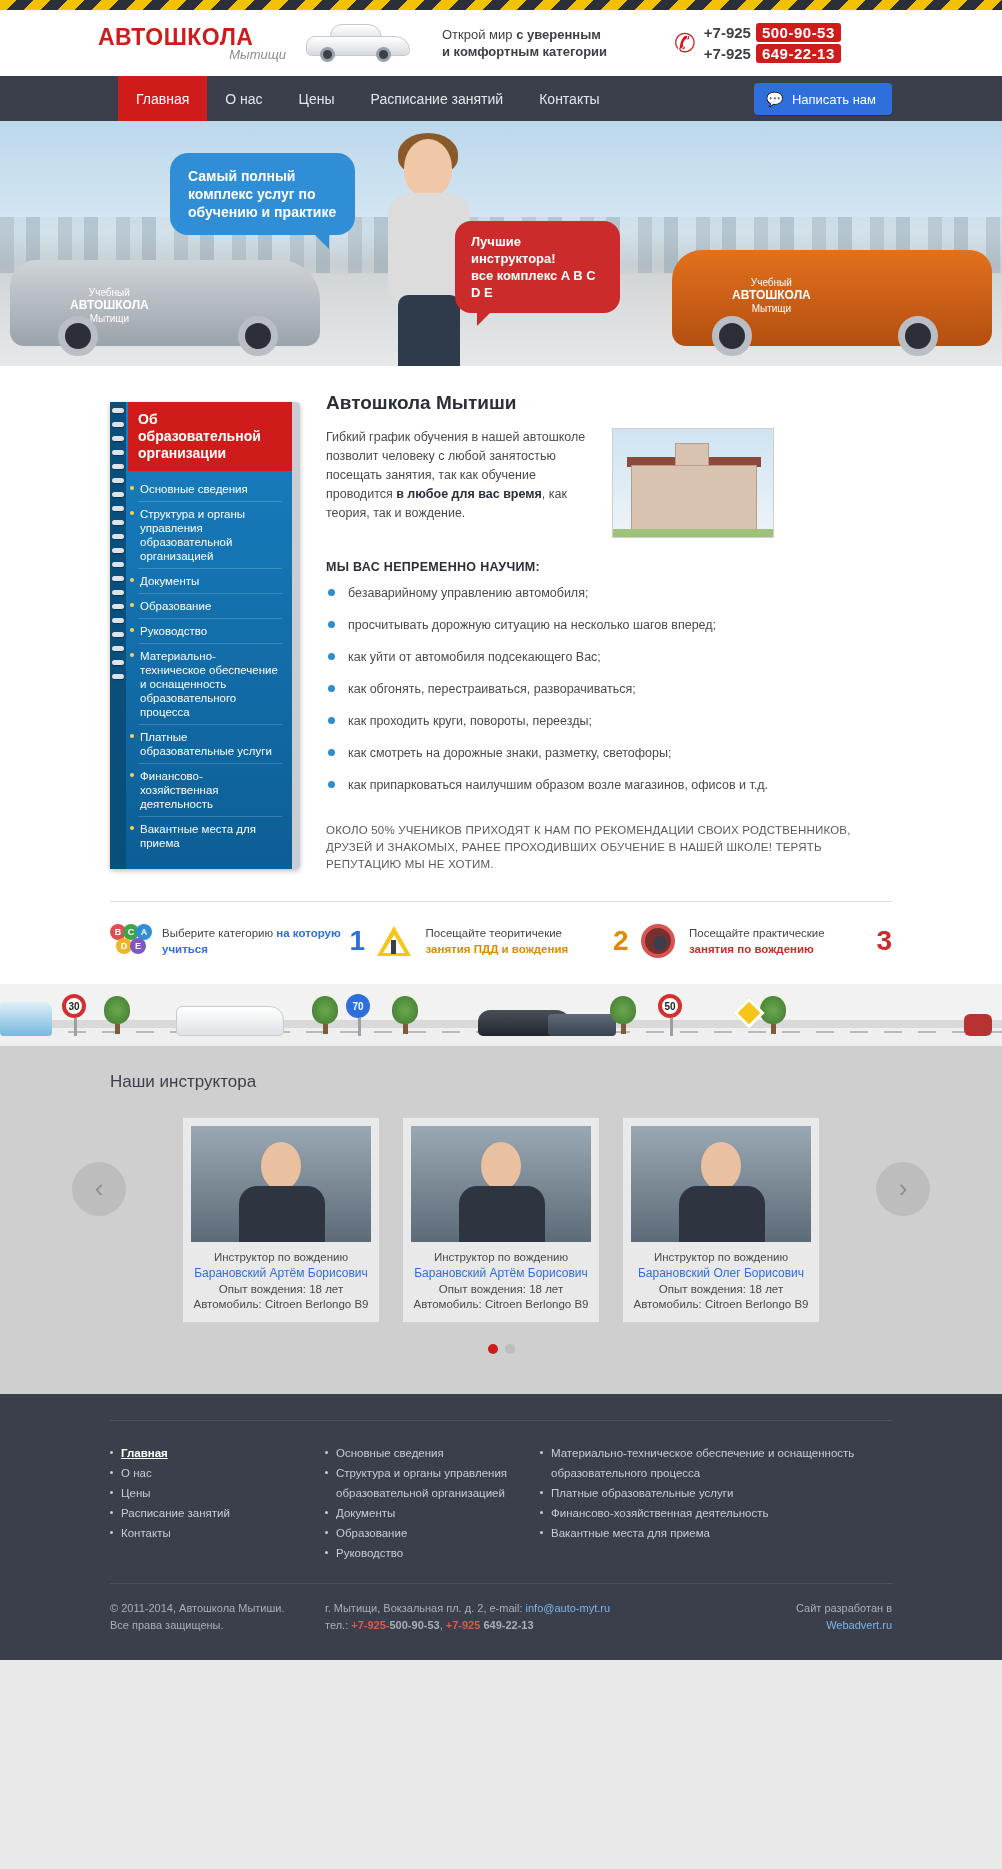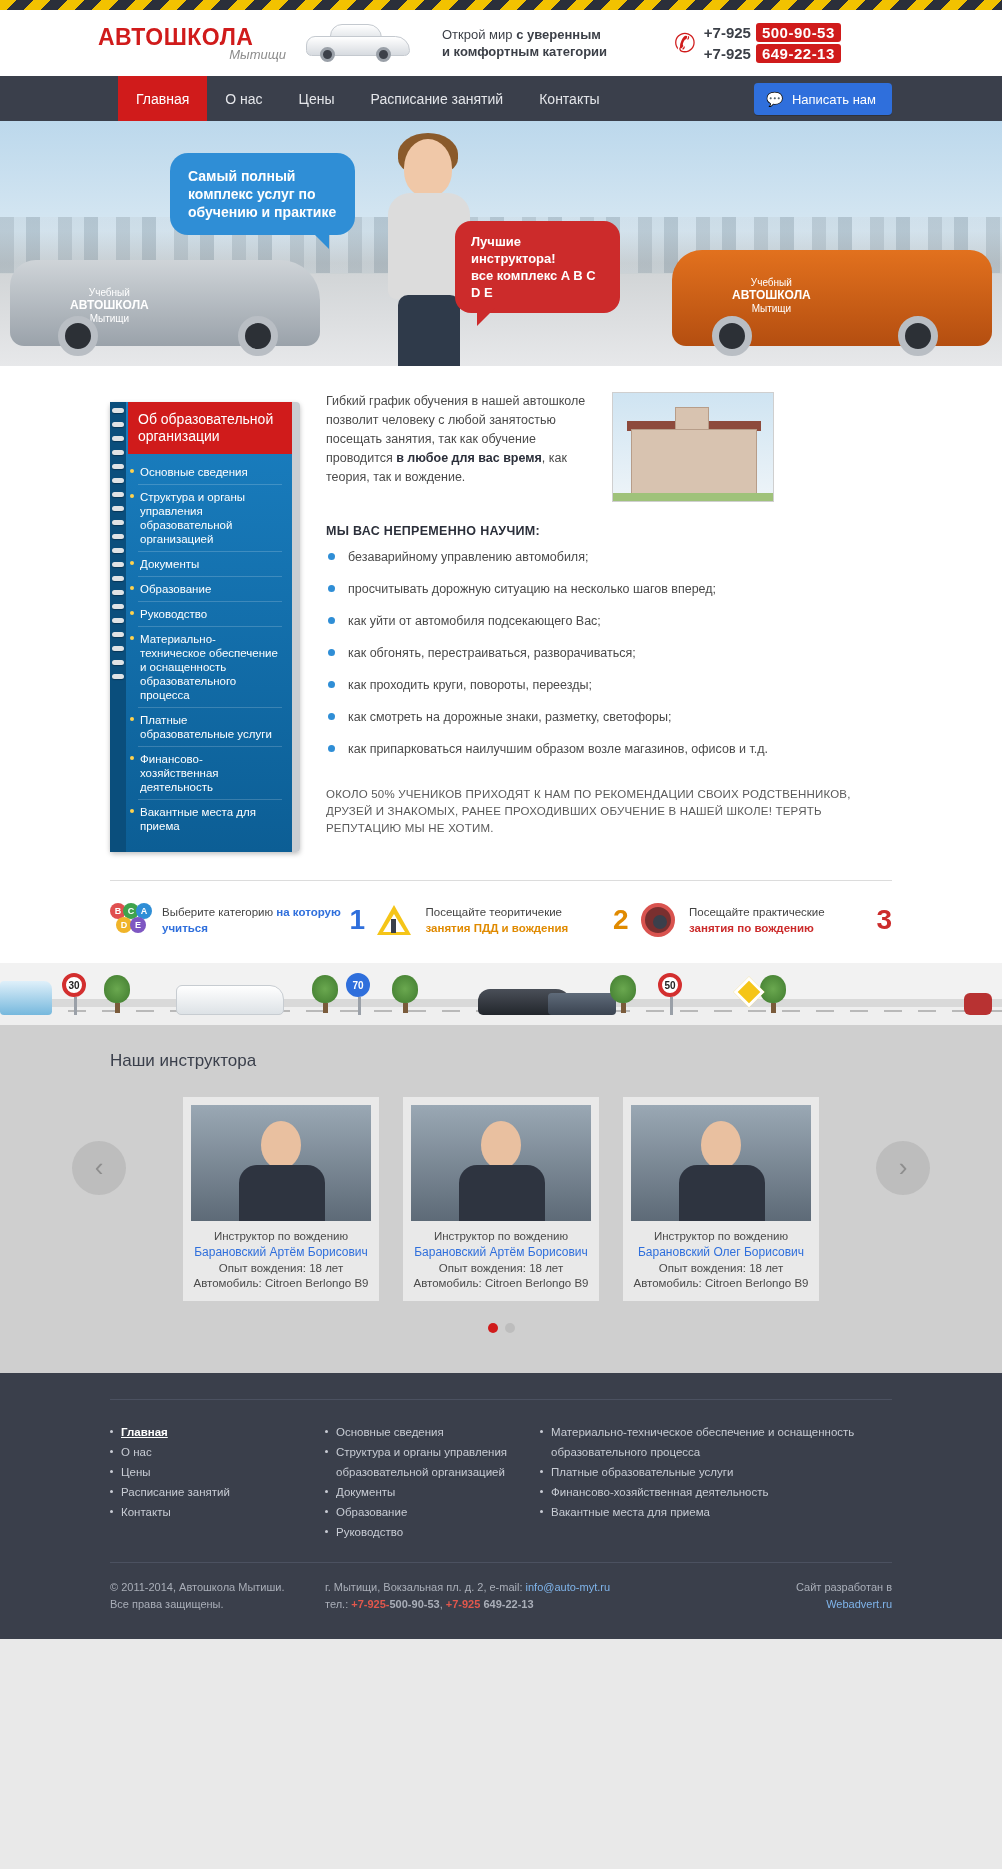--- a/index.html
+++ b/index.html
@@ -203,21 +203,21 @@
   .notebook::before {
     content: ""; position: absolute; left: 0; top: 0; bottom: 0; width: 16px;
     background: #0a4e7c;
   }
   .rings { position: absolute; left: 2px; top: 6px; bottom: 6px; width: 14px; }
   .ring {
     width: 12px; height: 5px; background: #dfe3e6;
     border-radius: 3px; margin-bottom: 9px; box-shadow: 0 1px 1px rgba(0,0,0,.3);
   }
   .nb-title {
-    background: #d01b1b; color: #fff; font-size: 14px; font-weight: normal;
+    background: #d01b1b; color: #fff; font-size: 14px; font-weight: bold;
     padding: 9px 10px; line-height: 17px; margin: 10px 0 6px 0;
   }
   .nb-item {
     color: #fff; font-size: 11.5px; line-height: 14px;
     padding: 5px 12px 5px 12px; position: relative;
   }
   .nb-item::before {
     content: ""; position: absolute; left: 2px; top: 9px;
     width: 4px; height: 4px; border-radius: 50%; background: #ffd24d;
   }
@@ -546,20 +546,21 @@
         <div class="nb-sep"></div>
         <div class="nb-item">Платные образовательные услуги</div>
         <div class="nb-sep"></div>
         <div class="nb-item">Финансово-хозяйственная деятельность</div>
         <div class="nb-sep"></div>
         <div class="nb-item">Вакантные места для приема</div>
       </div>
     </div>
 
     <div class="main">
+      <div class="page-title">Автошкола Мытиши</div>
       <div class="intro-row">
         <div class="intro-text">
           <span>Гибкий график обучения в нашей автошколе позволит человеку с любой занятостью посещать занятия, так как обучение проводится </span><b>в любое для вас время</b><span>, как теория, так и вождение.</span>
         </div>
         <div class="building">
           <div class="roof"></div>
             <div class="tower"></div>
             <div class="bl"></div>
             <div class="grass"></div>
         </div>

